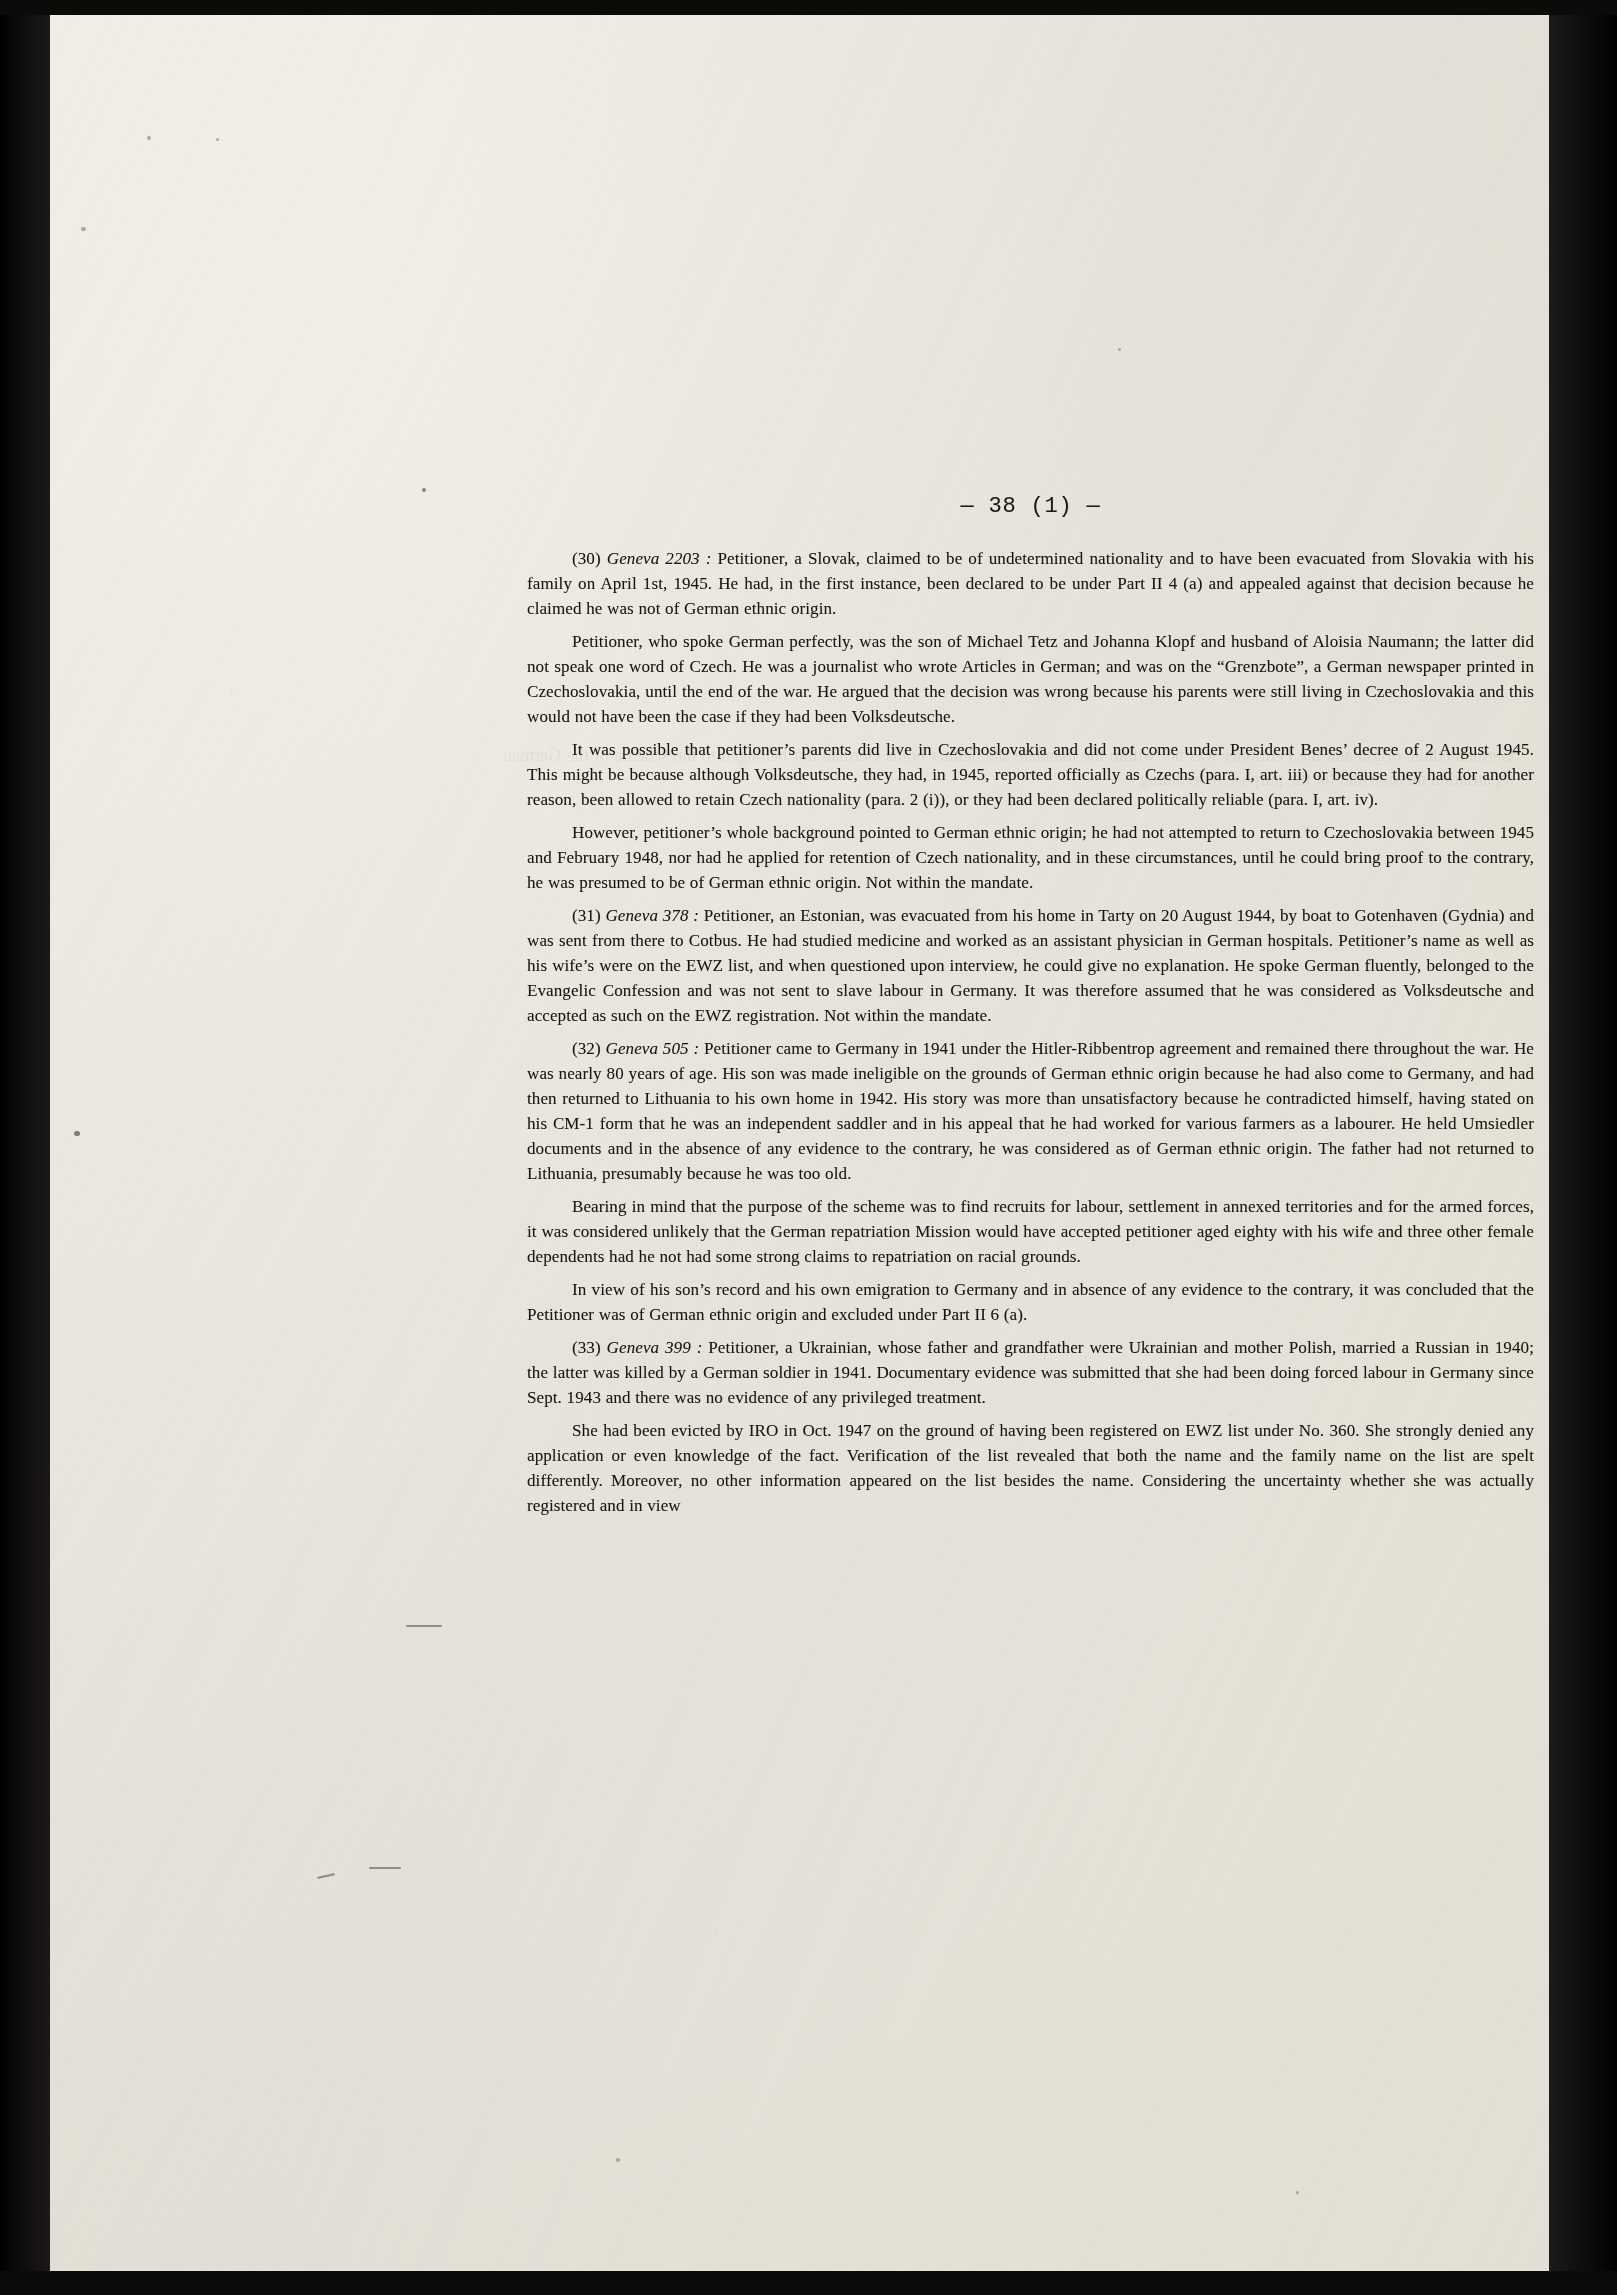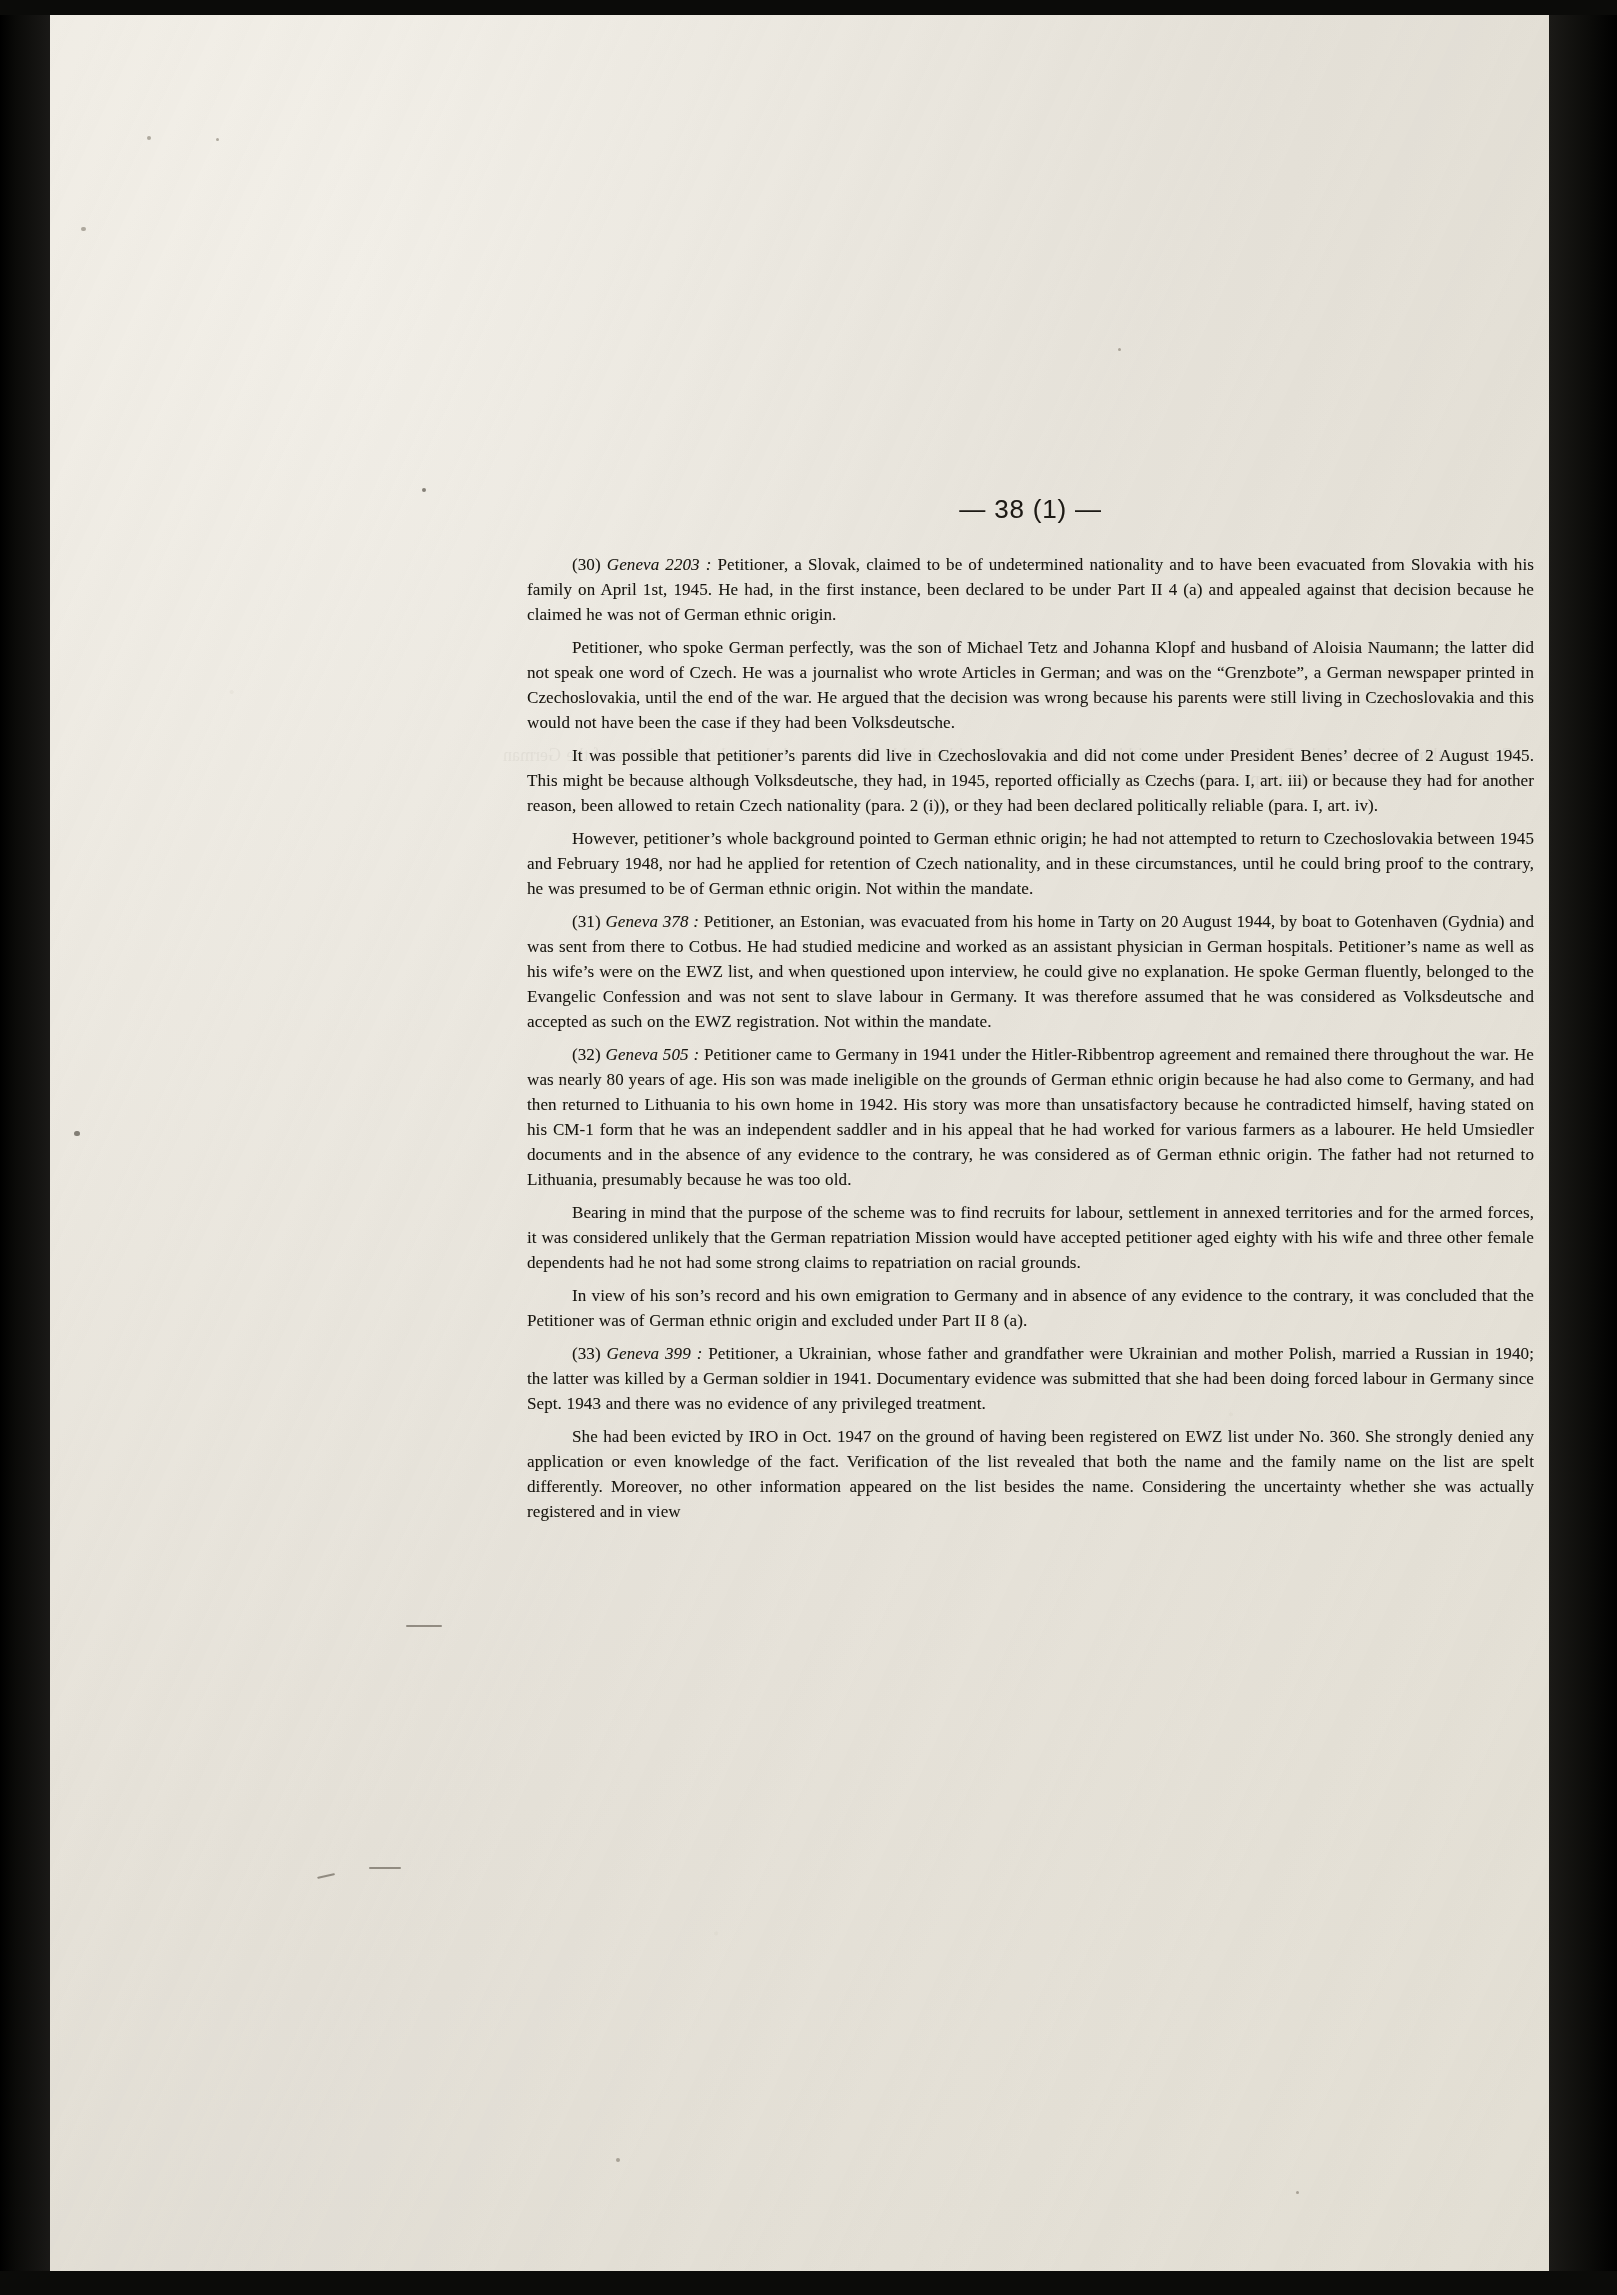--- a/index.html
+++ b/index.html
@@ -105,25 +105,25 @@
   
   #text-column {
     position: absolute;
     left: 477px;
     top: 479px;
     width: 1007px;
   }
 
   #page-number {
     text-align: center;
-    font-size: 26px;
+    font-size: 22px;
     letter-spacing: 0.8px;
     color: #1d1a15;
     margin-bottom: 27.5px;
-    font-family: Liberation Sans, sans-serif;
+    font-family: Liberation Mono, monospace;
   }
 
   p.para {
     margin: 0;
     text-indent: 45px;
     font-size: 17px;
     line-height: 25px;
     text-align: justify;
     color: #17150f;
     font-family: "Liberation Serif", serif;
@@ -189,21 +189,21 @@
     <p class="para"><span>It was possible that petitioner’s parents did live in Czechoslovakia and did not come under President Benes’ decree of 2 August 1945.   This might be because although Volksdeutsche, they had, in 1945, reported officially as Czechs (para. I, art. iii) or because they had for another reason, been allowed to retain Czech nationality (para. 2 (i)), or they had been declared politically reliable (para. I, art. iv).</span></p>
 
     <p class="para"><span>However, petitioner’s whole background pointed to German ethnic origin; he had not attempted to return to Czechoslovakia between 1945 and February 1948, nor had he applied for retention of Czech nationality, and in these circumstances, until he could bring proof to the contrary, he was presumed to be of German ethnic origin.   Not within the mandate.</span></p>
 
     <p class="para"><span>(31)</span> <span class="case-ref">Geneva 378 :</span><span> Petitioner, an Estonian, was evacuated from his home in Tarty on 20 August 1944, by boat to Gotenhaven (Gydnia) and was sent from there to Cotbus. He had studied medicine and worked as an assistant physician in German hospitals. Petitioner’s name as well as his wife’s were on the EWZ list, and when questioned upon interview, he could give no explanation.   He spoke German fluently, belonged to the Evangelic Confession and was not sent to slave labour in Germany.   It was therefore assumed that he was considered as Volksdeutsche and accepted as such on the EWZ registration.   Not within the mandate.</span></p>
 
     <p class="para"><span>(32)</span> <span class="case-ref">Geneva 505 :</span><span> Petitioner came to Germany in 1941 under the Hitler-Ribbentrop agreement and remained there throughout the war.   He was nearly 80 years of age. His son was made ineligible on the grounds of German ethnic origin because he had also come to Germany, and had then returned to Lithuania to his own home in 1942.   His story was more than unsatisfactory because he contradicted himself, having stated on his CM-1 form that he was an independent saddler and in his appeal that he had worked for various farmers as a labourer.   He held Umsiedler documents and in the absence of any evidence to the contrary, he was considered as of German ethnic origin.   The father had not returned to Lithuania, presumably because he was too old.</span></p>
 
     <p class="para"><span>Bearing in mind that the purpose of the scheme was to find recruits for labour, settlement in annexed territories and for the armed forces, it was considered unlikely that the German repatriation Mission would have accepted petitioner aged eighty with his wife and three other female dependents had he not had some strong claims to repatriation on racial grounds.</span></p>
 
-    <p class="para"><span>In view of his son’s record and his own emigration to Germany and in absence of any evidence to the contrary, it was concluded that the Petitioner was of German ethnic origin and excluded under Part II 8 (a).</span></p>
+    <p class="para"><span>In view of his son’s record and his own emigration to Germany and in absence of any evidence to the contrary, it was concluded that the Petitioner was of German ethnic origin and excluded under Part II 6 (a).</span></p>
 
     <p class="para"><span>(33)</span> <span class="case-ref">Geneva 399 :</span><span> Petitioner, a Ukrainian, whose father and grandfather were Ukrainian and mother Polish, married a Russian in 1940; the latter was killed by a German soldier in 1941.   Documentary evidence was submitted that she had been doing forced labour in Germany since Sept. 1943 and there was no evidence of any privileged treatment.</span></p>
 
     <p class="para"><span>She had been evicted by IRO in Oct. 1947 on the ground of having been registered on EWZ list under No. 360.   She strongly denied any application or even knowledge of the fact.   Verification of the list revealed that both the name and the family name on the list are spelt differently.   Moreover, no other information appeared on the list besides the name.   Considering the uncertainty whether she was actually registered and in view</span></p>
 
   </div>
 </div>
 
 <div id="left-gutter"></div>
 <div id="right-gutter"></div>

